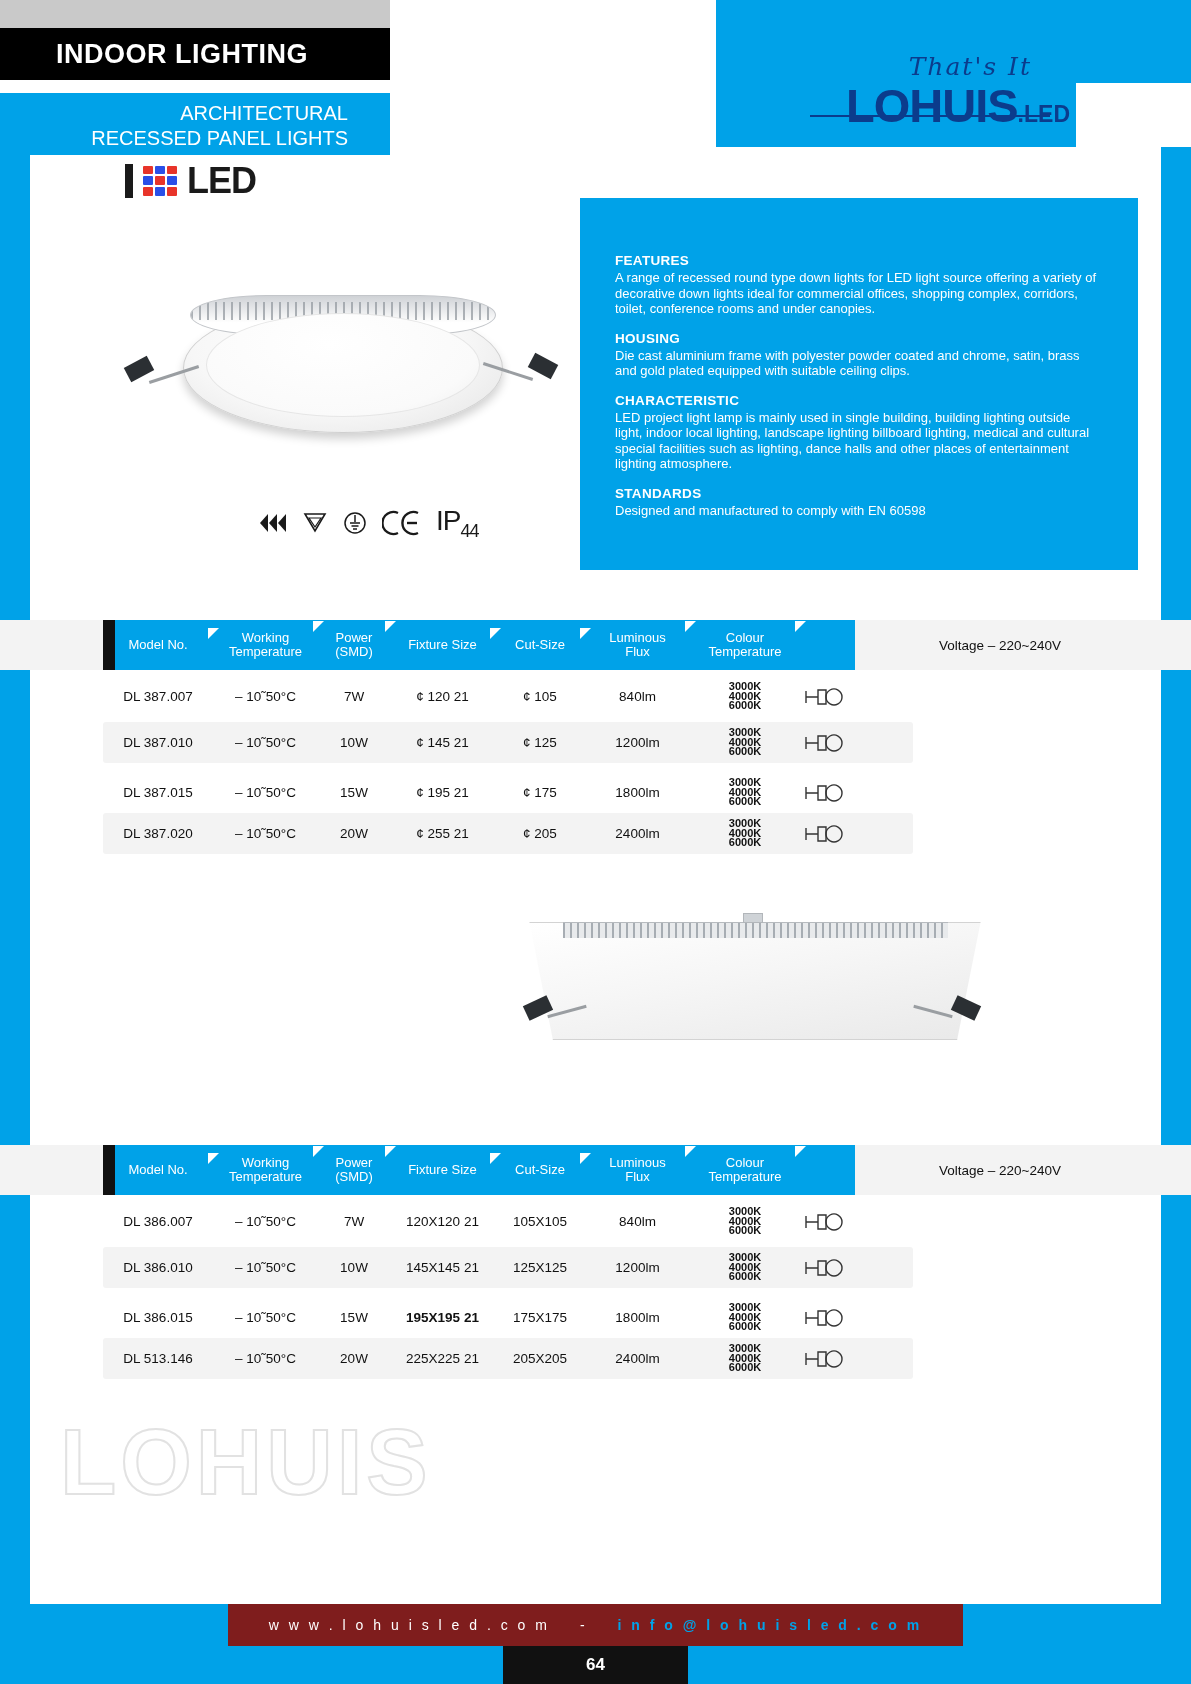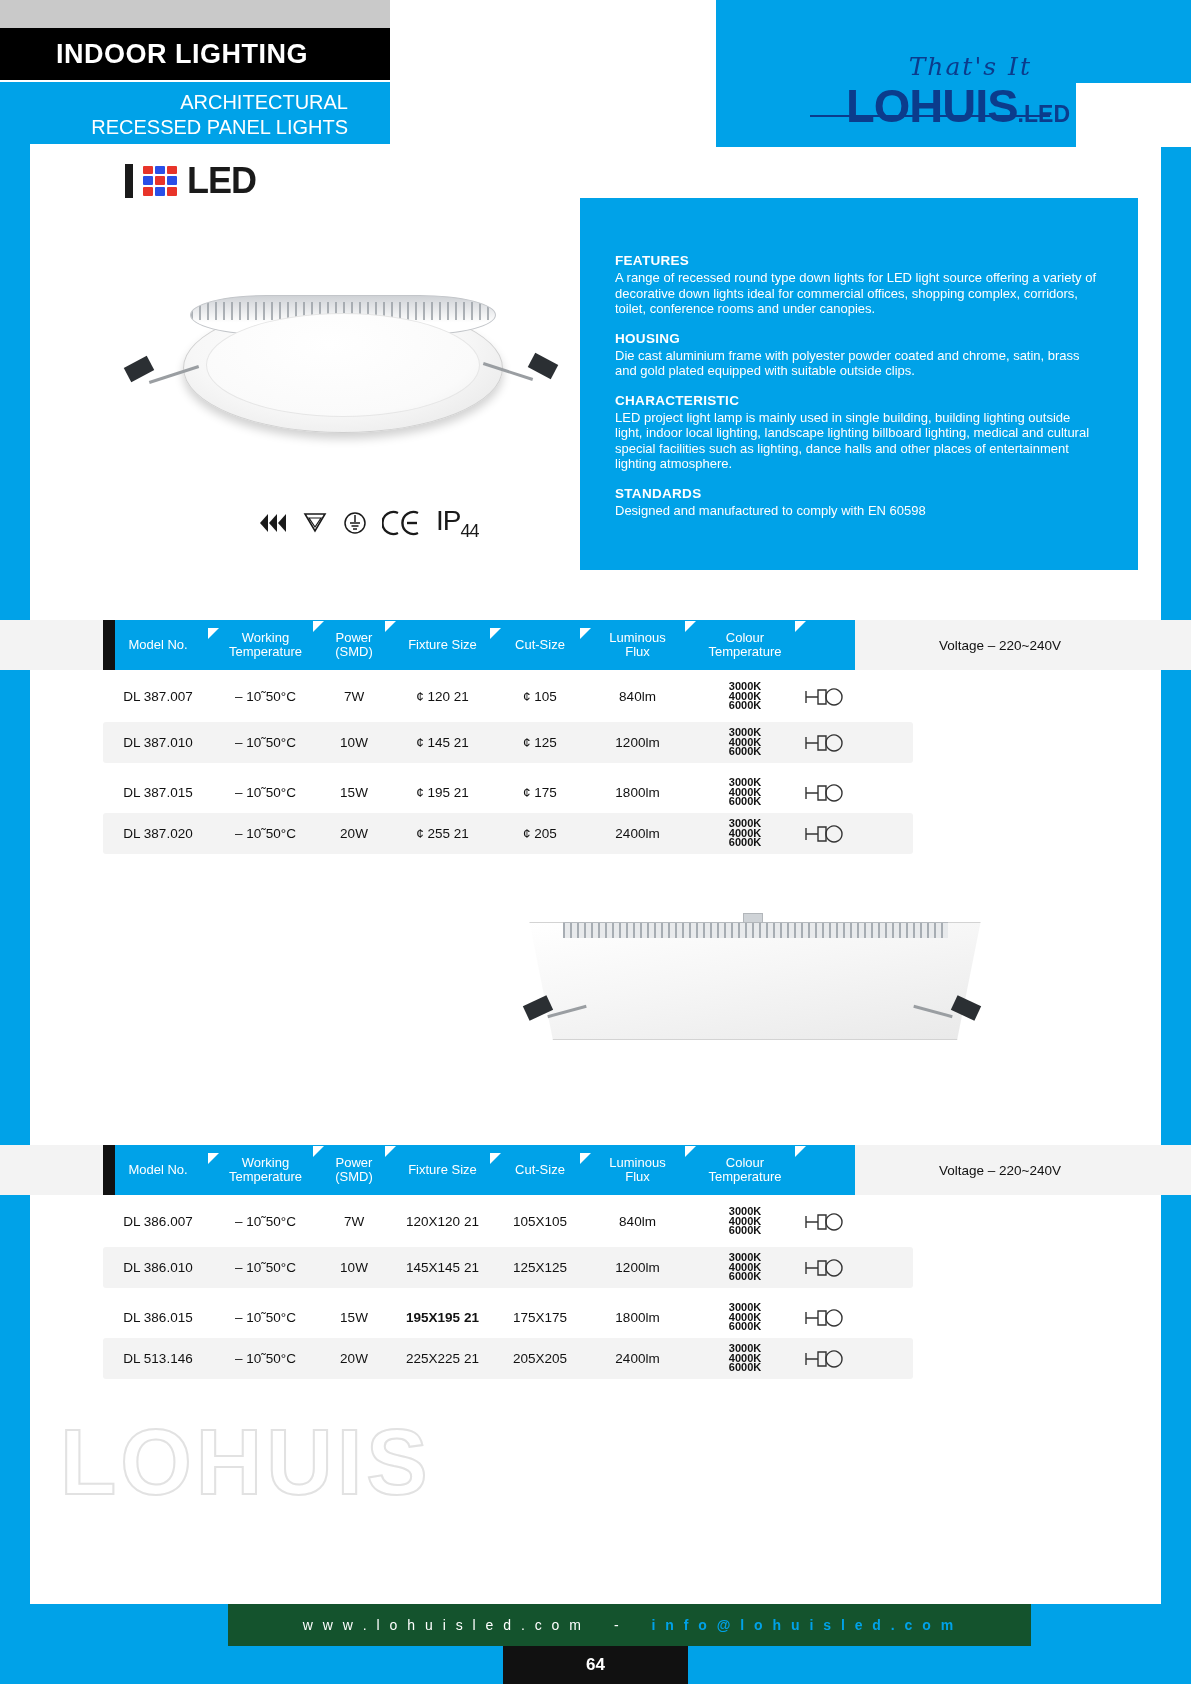--- a/index.html
+++ b/index.html
@@ -22,21 +22,21 @@
     background: #00a2e8;
   }
   .title-black {
     position: absolute; left: 0; top: 28px; width: 390px; height: 52px;
     background: #000;
     color: #fff;
     font-size: 27px; font-weight: bold; letter-spacing: 0.5px;
     display: flex; align-items: center; padding-left: 56px;
   }
   .subtitle-blue {
-    position: absolute; left: 0; top: 82px; width: 390px; height: 62px;
+    position: absolute; left: 0; top: 93px; width: 390px; height: 62px;
     background: #00a2e8; color: #fff;
     text-align: right; padding-right: 42px; padding-top: 8px;
     font-size: 20px; line-height: 25px;
   }
   .header-blue-band {
     position: absolute; left: 716px; top: 28px; width: 475px; height: 55px;
     background: #00a2e8;
   }
   .header-blue-band2 {
     position: absolute; left: 716px; top: 83px; width: 360px; height: 64px;
@@ -181,22 +181,22 @@
 
   
   .watermark {
     position: absolute; left: 60px; top: 1410px; width: 470px; height: 100px;
     font-size: 92px; font-weight: bold; letter-spacing: 4px;
     color: transparent; -webkit-text-stroke: 2px #e2e2e2;
   }
   .footer-blue-l { position: absolute; left: 0; top: 1604px; width: 318px; height: 42px; background: #00a2e8; }
   .footer-blue-r { position: absolute; left: 873px; top: 1604px; width: 318px; height: 42px; background: #00a2e8; }
   .footer-black {
-    position: absolute; left: 228px; top: 1604px; width: 803px; height: 42px;
-    background: #14532d; color: #fff; display: flex; align-items: center; justify-content: center;
+    position: absolute; left: 228px; top: 1604px; width: 735px; height: 42px;
+    background: #7f1d1d; color: #fff; display: flex; align-items: center; justify-content: center;
     font-size: 14px; letter-spacing: 3px;
   }
   .footer-mail { color: #00a2e8; font-weight: bold; letter-spacing: 3px; }
   .footer-dash { padding: 0 30px; color: #fff; }
   .page-num {
     position: absolute; left: 503px; top: 1646px; width: 185px; height: 38px;
     background: #111; color: #fff; display: flex; align-items: center; justify-content: center;
     font-size: 17px; font-weight: bold;
   }
   .footer-bottom-blue-l { position: absolute; left: 0; top: 1646px; width: 503px; height: 38px; background: #00a2e8; }
@@ -280,21 +280,21 @@
       <path d="M25 14 L35 14" stroke="#1a1a1a" stroke-width="2.4"></path>
     </svg>
     <div class="cert-ip"><span>IP</span><sub>44</sub></div>
   </div>
 
   <div class="features-box">
     <div class="features-inner">
       <div class="feat-h">FEATURES</div>
       <div class="feat-p">A  range of recessed round type down lights for LED light source offering a variety of decorative down lights ideal for commercial offices, shopping complex, corridors, toilet, conference rooms and under canopies.</div>
       <div class="feat-h">HOUSING</div>
-      <div class="feat-p">Die cast aluminium frame with polyester powder coated and chrome, satin, brass and gold plated equipped with suitable outside clips.</div>
+      <div class="feat-p">Die cast aluminium frame with polyester powder coated and chrome, satin, brass and gold plated equipped with suitable ceiling clips.</div>
       <div class="feat-h">CHARACTERISTIC</div>
       <div class="feat-p">LED project light lamp is mainly used in single building, building lighting outside light, indoor local lighting, landscape lighting billboard lighting, medical and cultural special facilities such as lighting, dance halls and other places of entertainment lighting atmosphere.</div>
       <div class="feat-h">STANDARDS</div>
       <div class="feat-p">Designed and manufactured to comply with EN 60598</div>
     </div>
   </div>
 
   <div class="table-block" style="top:620px; height:240px;">
     <div class="tbl-bg"></div>
     <div class="tbl-headrow">

